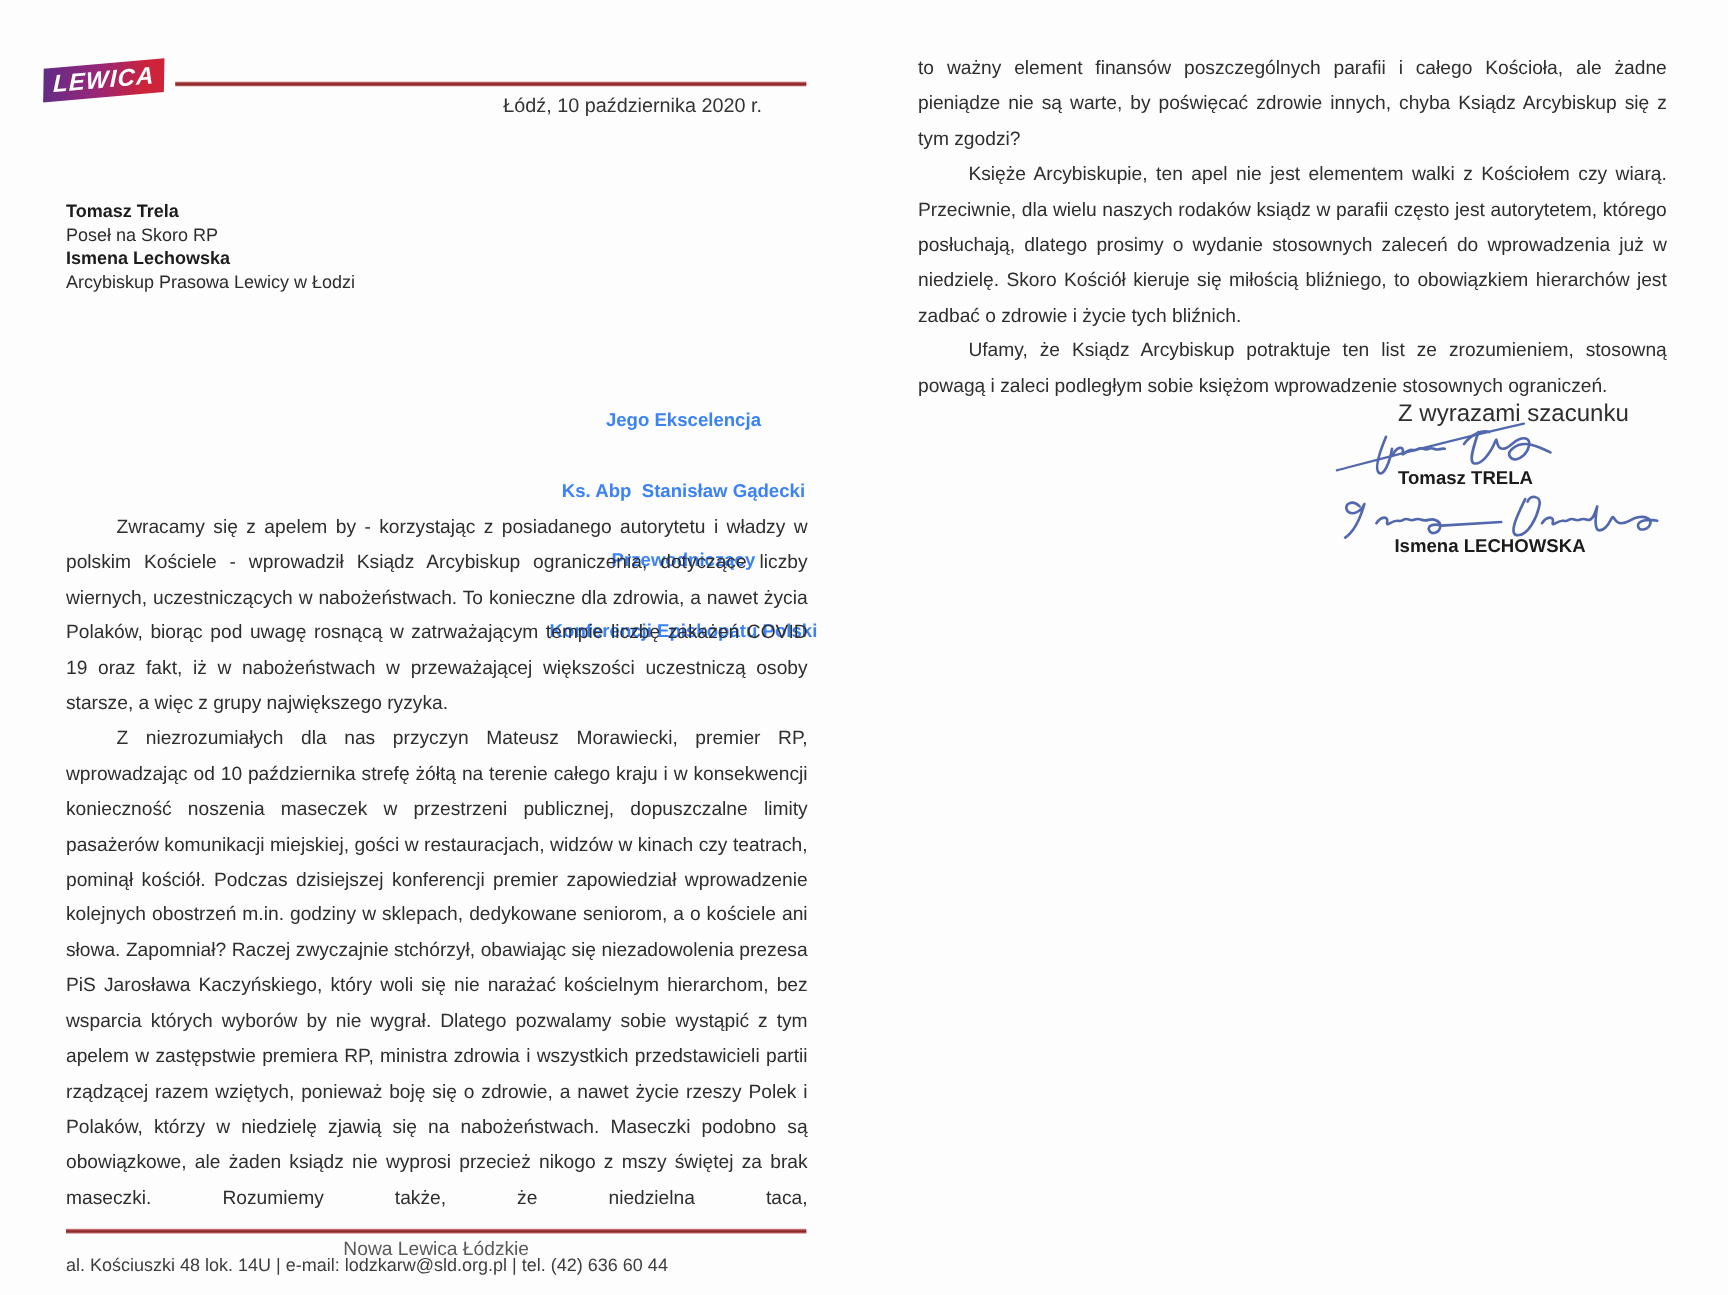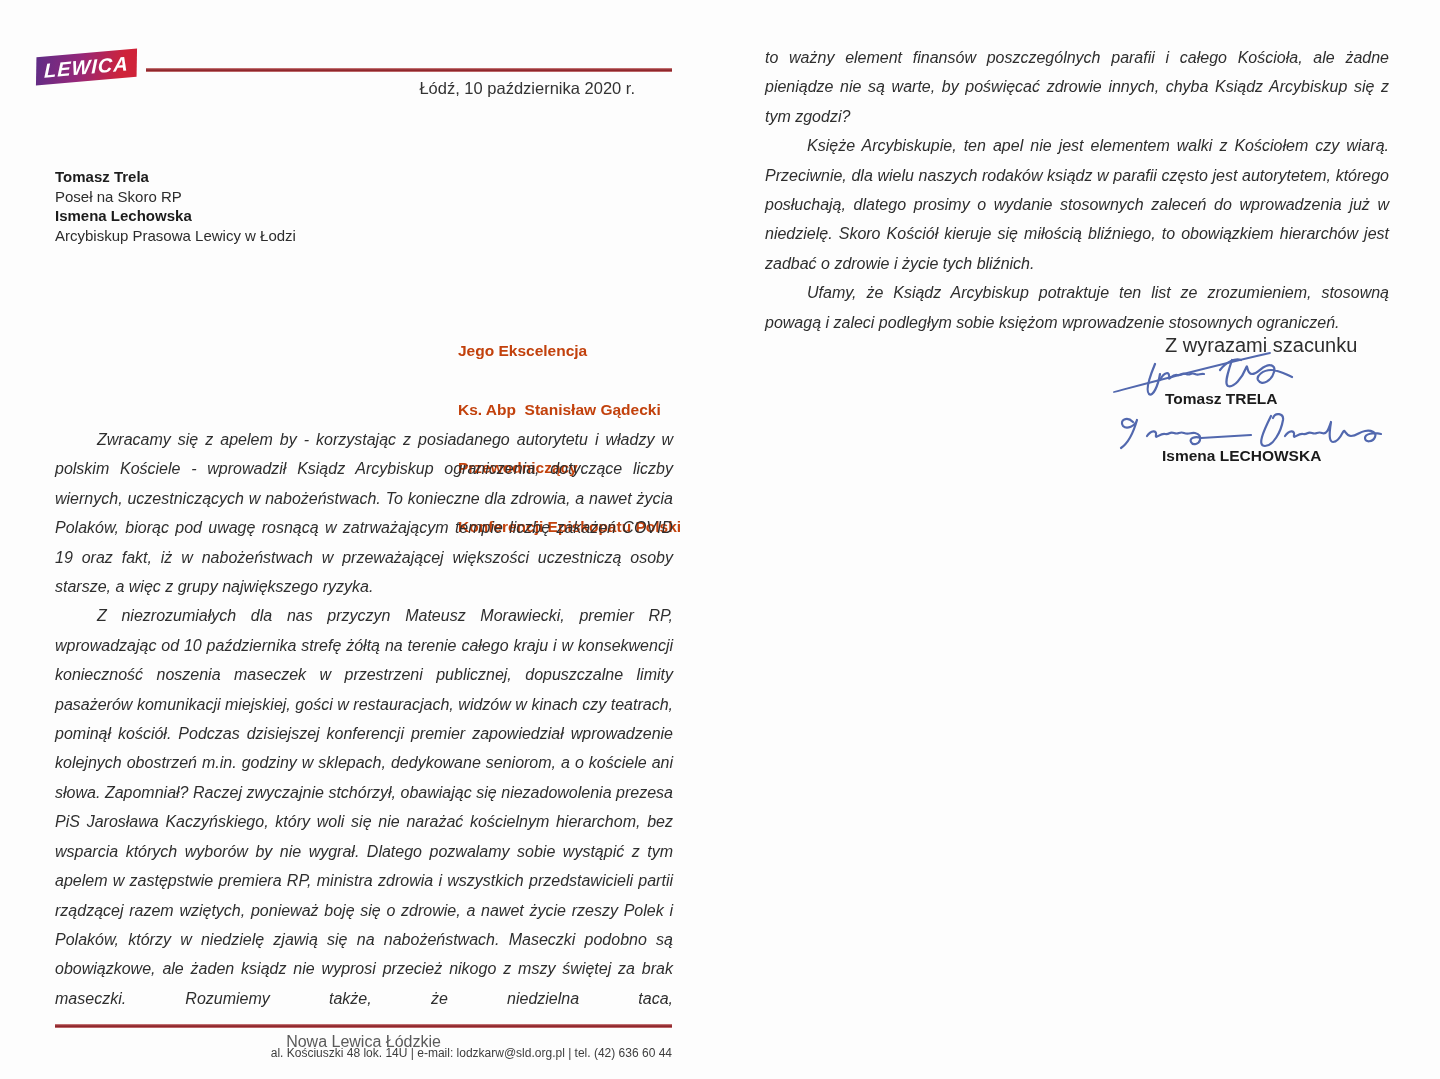--- a/index.html
+++ b/index.html
@@ -25,45 +25,46 @@
   }
   .date-line {
     position:absolute; left:335px; top:79px; width:300px;
     text-align:right; font-size:16.5px; color:#333;
   }
   
   .sender { position:absolute; left:55px; top:167px; font-size:15px; line-height:19.5px; color:#2c2c2c; }
   .sender .b { font-weight:bold; color:#1c1c1c; }
   .recipient {
     position:absolute; left:458px; top:302px;
-    font-size:15.5px; line-height:19.5px; font-weight:bold; color:#c2410c;
+    font-size:15.5px; line-height:19.5px; font-weight:bold; color:#3b82f6;
     white-space:pre-wrap;
+    text-align:center;
   }
   
   .body-col { position:absolute; font-size:16px; line-height:29.4px; text-align:justify; color:#2e2e2e; }
-  .body-col p { text-indent:42px; margin:0;font-style:italic; }
+  .body-col p { text-indent:42px; margin:0; }
   .body-col p.noindent { text-indent:0; }
   .body-col p.continued { text-align-last:justify; }
   .col-left  { left:55px;  top:425px; width:618px; }
   .col-right { left:765px; top:43px;  width:624px; }
   
   .salutation { position:absolute; left:1165px; top:334px; font-size:20px; color:#2e2e2e; }
   .sig { position:absolute; }
   .sig-trela    { left:1108px; top:346px; }
   .sig-lechowska{ left:1103px; top:408px; }
   .signer { position:absolute; font-weight:bold; font-size:15.5px; color:#1b1b1b; }
   .signer-1 { left:1165px; top:390px; }
   .signer-2 { left:1162px; top:447px; }
   
   .rule-bottom {
     position:absolute; left:55px; top:1024px; width:617px; height:4px;
     background:linear-gradient(to bottom,#d38a8a 0%,#8f262b 45%,#8f262b 65%,#d38a8a 100%);
   }
   .footer-org     { position:absolute; left:55px; top:1033px; width:617px; text-align:center; font-size:16px; color:#5a5a5a; }
-  .footer-contact { position:absolute; left:55px; top:1046px; width:617px; text-align:right; font-size:12px; color:#3d3d3d; }
+  .footer-contact { position:absolute; left:55px; top:1046px; width:617px; text-align:left; font-size:15px; color:#3d3d3d; }
 </style>
 </head>
 <body>
 
 <div class="canvas">
 
   <div class="logo">
     <span>LEWICA</span>
   </div>
   <div class="rule-top"></div>

